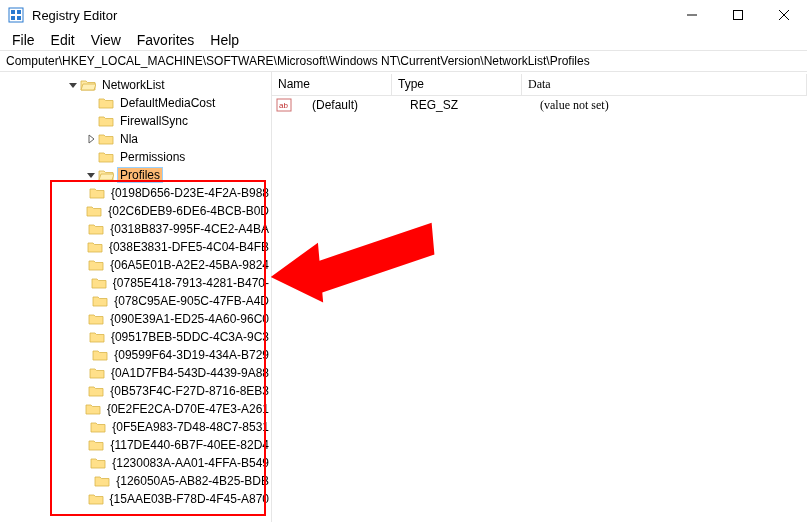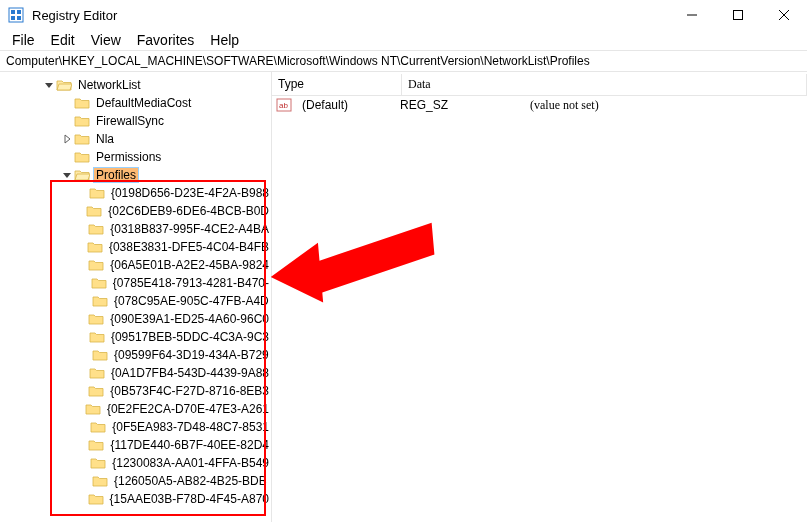--- a/index.html
+++ b/index.html
@@ -20,36 +20,36 @@
   
   .addressbar { height: 22px; border-top: 1px solid #e6e6e6; border-bottom: 1px solid #e6e6e6; display:flex; align-items:center; padding:0 6px; font-size:12px; }
 
   
   .split { display:flex; height: calc(100% - 30px - 20px - 22px); }
   .tree-pane { width: 272px; border-right: 1px solid #e6e6e6; overflow: hidden; position: relative; padding-top:4px; }
   .list-pane { flex:1; padding-top:2px; }
 
   
   .tree { font-size: 12px; color:#000; white-space: nowrap; }
-  .tree-row { display:flex; align-items:center; height:18px; position:relative; }
+  .tree-row { display:flex; align-items:center; height:18px; position:relative;padding-left:24px; }
   .tree-row .indent { display:inline-block; }
   .expander { width:14px; height:14px; display:inline-flex; align-items:center; justify-content:center; margin-right:0px; cursor:default;}
   .folder-icon { width:16px; height:14px; display:inline-flex; align-items:center; justify-content:center; margin-right:4px;}
   .tree-row .label { padding:0 2px; }
   .tree-row.selected .label { background:#fdba74; outline:1px solid #99d1ff;text-align:right; }
 
   
   .red-box { position:absolute; border:2px solid #ff0000; pointer-events:none; }
 
   
   .list-header { display:flex; font-size:12px; border-bottom: 1px solid #e6e6e6; }
   .list-header .col { padding:3px 6px; border-right:1px solid #e6e6e6; cursor:default;}
   .list-body .row { display:flex; font-size:12px; align-items:center; height:18px; padding-left:4px;}
   .list-body .cell { padding: 1px 6px; }
-  .val-icon { width:16px; height:22px; display:inline-flex; align-items:center; justify-content:flex-end; margin-right:4px;}
+  .val-icon { width:16px; height:22px; display:inline-flex; align-items:center; justify-content:flex-end; margin-right:14px;}
   .col-name{ width:120px;} .col-type{width:130px;} .col-data{flex:1;font-family:Liberation Serif, serif;}
 
   
   .red-arrow { position:absolute; pointer-events:none; }
 
 </style>
 </head>
 <body>
 
 <div class="titlebar">
@@ -392,20 +392,21 @@
               <path d="M1 3 L6 3 L7.5 4.5 L15 4.5 L15 12 L1 12 Z" fill="#ffe08a" stroke="#d9b54a" stroke-width="0.8"></path>
             </svg>
           </span>
           <span class="label">{15AAE03B-F78D-4F45-A870</span>
         </div>
       </div>
     <div class="red-box" style="left:50px; top:108px; width:216px; height:336px;"></div>
   </div>
   <div class="list-pane">
     <div class="list-header">
+      <div class="col col-name">Name</div>
       <div class="col col-type">Type</div>
       <div class="col col-data">Data</div>
     </div>
     <div class="list-body" id="list-body">
         <div class="row">
           <span class="val-icon">
             <svg width="16" height="14" viewBox="0 0 16 14">
               <rect x="1" y="1" width="14" height="12" fill="#fff" stroke="#d07070" stroke-width="1"></rect>
               <text x="3" y="10" font-size="8" fill="#c03030" font-family="Arial">ab</text>
             </svg>

